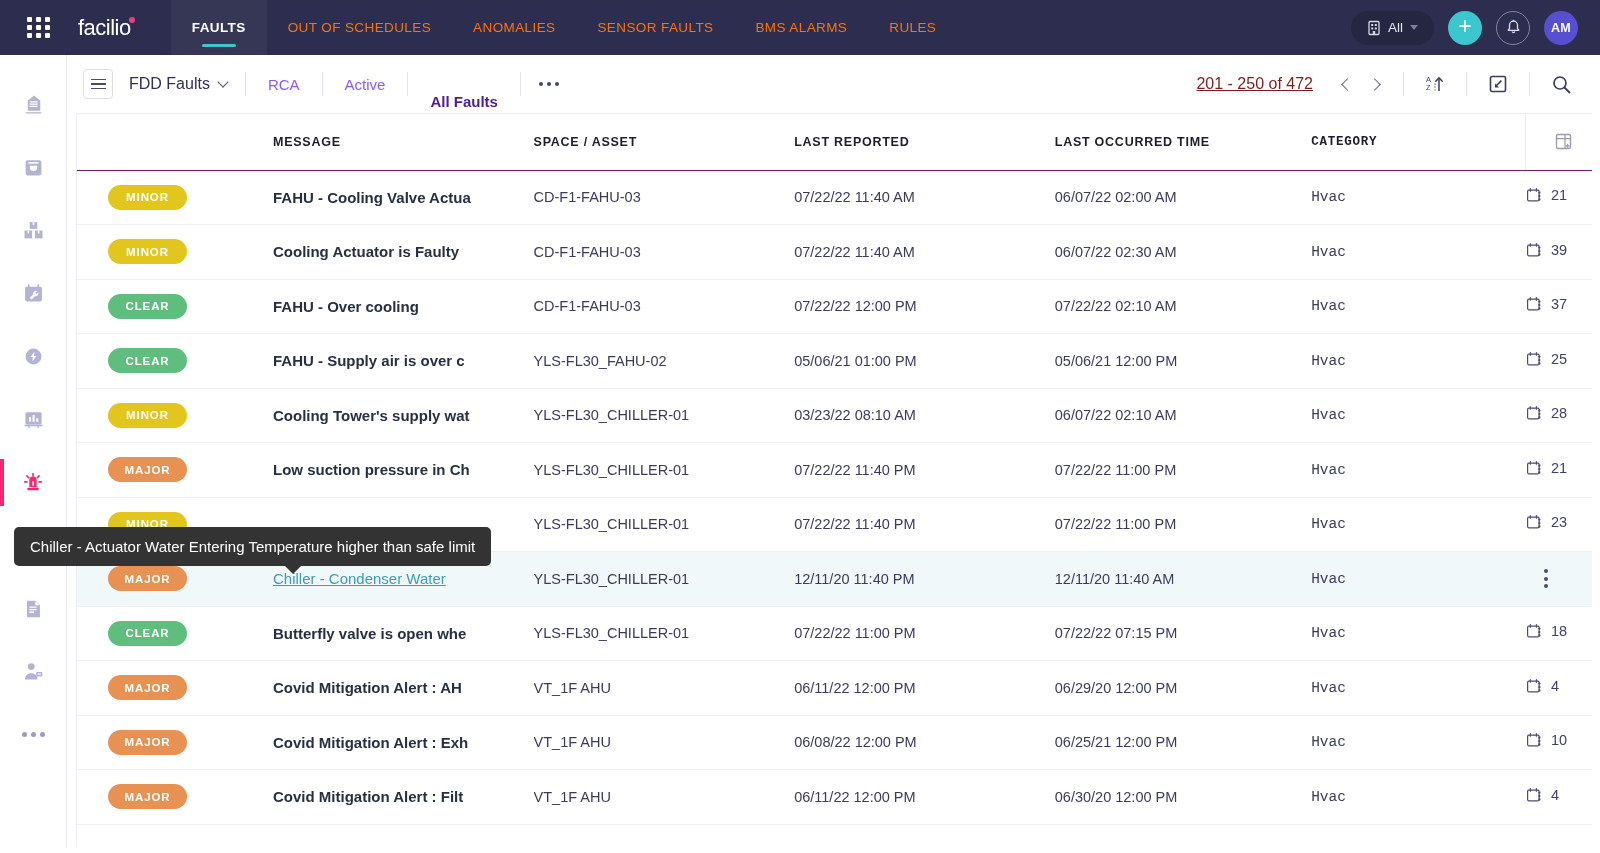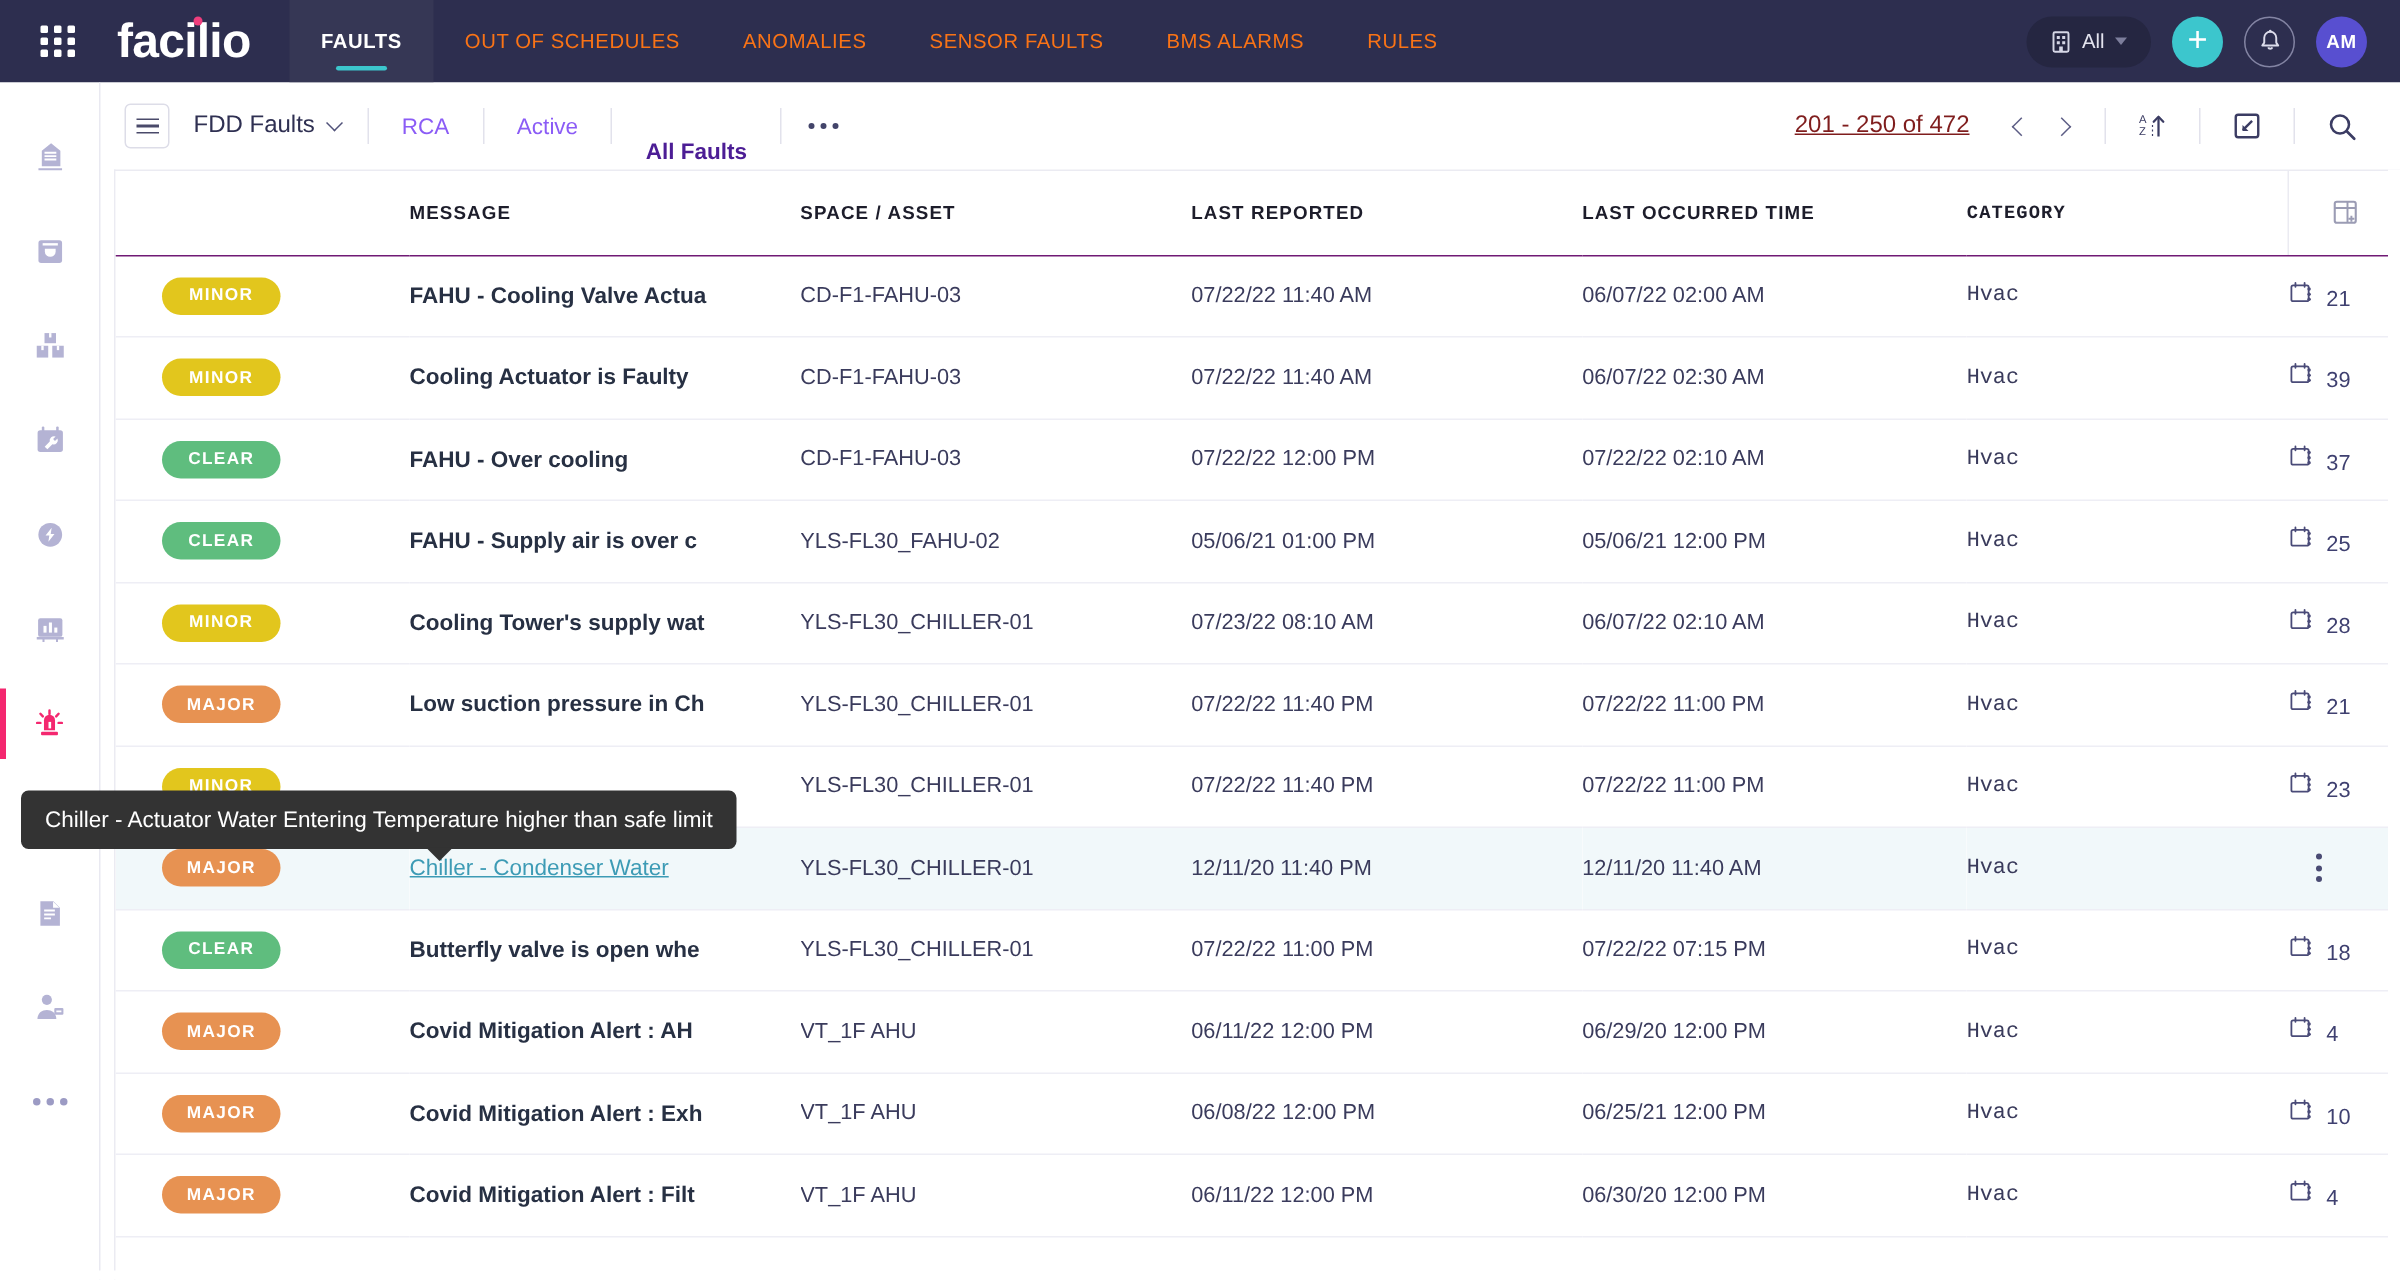--- a/index.html
+++ b/index.html
@@ -18,22 +18,22 @@
     display: flex; align-items: center;
   }
   .grid-launcher {
     width: 78px; height: 55px;
     display: flex; align-items: center; justify-content: center;
     cursor: pointer;
   }
   .grid-dots { display: grid; grid-template-columns: repeat(3, 6px); gap: 3px; }
   .grid-dots i { width: 5px; height: 5px; background: #ffffff; border-radius: 1px; display:block; }
   .brand {
-    font-size: 32px; font-weight: bold; color: #ffffff;
-    letter-spacing: -0.5px; position: relative; margin-right: 26px;
+    font-size: 22px; font-weight: normal; color: #ffffff;
+    letter-spacing: -0.5px; position: relative; margin-right: 40px;
   }
   .brand .dot {
     position: absolute; width: 6px; height: 6px; border-radius: 50%;
     background: #ef3e7d; top: 2px; left: 50.5px;
   }
   .nav-items { display: flex; align-items: stretch; height: 55px; }
   .nav-item {
     display: flex; align-items: center; justify-content: center;
     padding: 0 21px; height: 55px;
     font-size: 13.5px; letter-spacing: 0.4px;
@@ -181,21 +181,21 @@
   }
   .badge.minor { background: #e2c61d; }
   .badge.clear { background: #5fbd7e; }
   .badge.major { background: #e79252; }
 
   .msg-text { font-weight: bold; color: #273043; font-size: 15px; }
   .msg-link {
     color: #3d9bb5; text-decoration: underline; cursor: pointer;
     font-size: 15px;
   }
-  .act-cell { display: flex; align-items: flex-end; gap: 8px; color: #3f4070; }
+  .act-cell { display: flex; align-items: flex-start; gap: 8px; color: #3f4070; }
   .vdots { display: flex; flex-direction: column; gap: 3.5px; padding-left: 18px; cursor: pointer;}
   .vdots i { width: 4px; height: 4px; border-radius: 50%; background: #4a4b73; display:block; }
 
   .th-right-cell {
     width: 72px; border-left: 1px solid #ebebf2;
     text-align: center;
   }
   .addcol-icon { display:flex; align-items:center; justify-content:center; cursor:pointer; }
 
   
@@ -554,21 +554,21 @@
                   <circle cx="13.4" cy="12.5" r="1.15" fill="#4a4b78"></circle>
                 </svg></span>
               <span>25</span>
             </div>
           </td>
         </tr>
         <tr>
           <td class="col-sev"><span class="badge minor">MINOR</span></td>
           <td class="col-msg"><span class="msg-text">Cooling Tower's supply wat</span></td>
           <td class="col-space">YLS-FL30_CHILLER-01</td>
-          <td class="col-rep">07/23/22 08:10 AM</td>
+          <td class="col-rep">03/23/22 08:10 AM</td>
           <td class="col-occ">06/07/22 02:10 AM</td>
           <td class="col-cat">Hvac</td>
           <td class="col-act">
             <div class="act-cell">
               <span><svg width="17" height="17" viewBox="0 0 17 17">
                   <rect x="1.6" y="3.2" width="11.5" height="10.6" rx="1.2" fill="none" stroke="#4a4b78" stroke-width="1.2"></rect>
                   <path d="M4.3 1.6v2.6M10.4 1.6v2.6" stroke="#4a4b78" stroke-width="1.2" stroke-linecap="round"></path>
                   <circle cx="13.4" cy="5.6" r="1.15" fill="#4a4b78"></circle>
                   <circle cx="13.4" cy="9.1" r="1.15" fill="#4a4b78"></circle>
                   <circle cx="13.4" cy="12.5" r="1.15" fill="#4a4b78"></circle>

